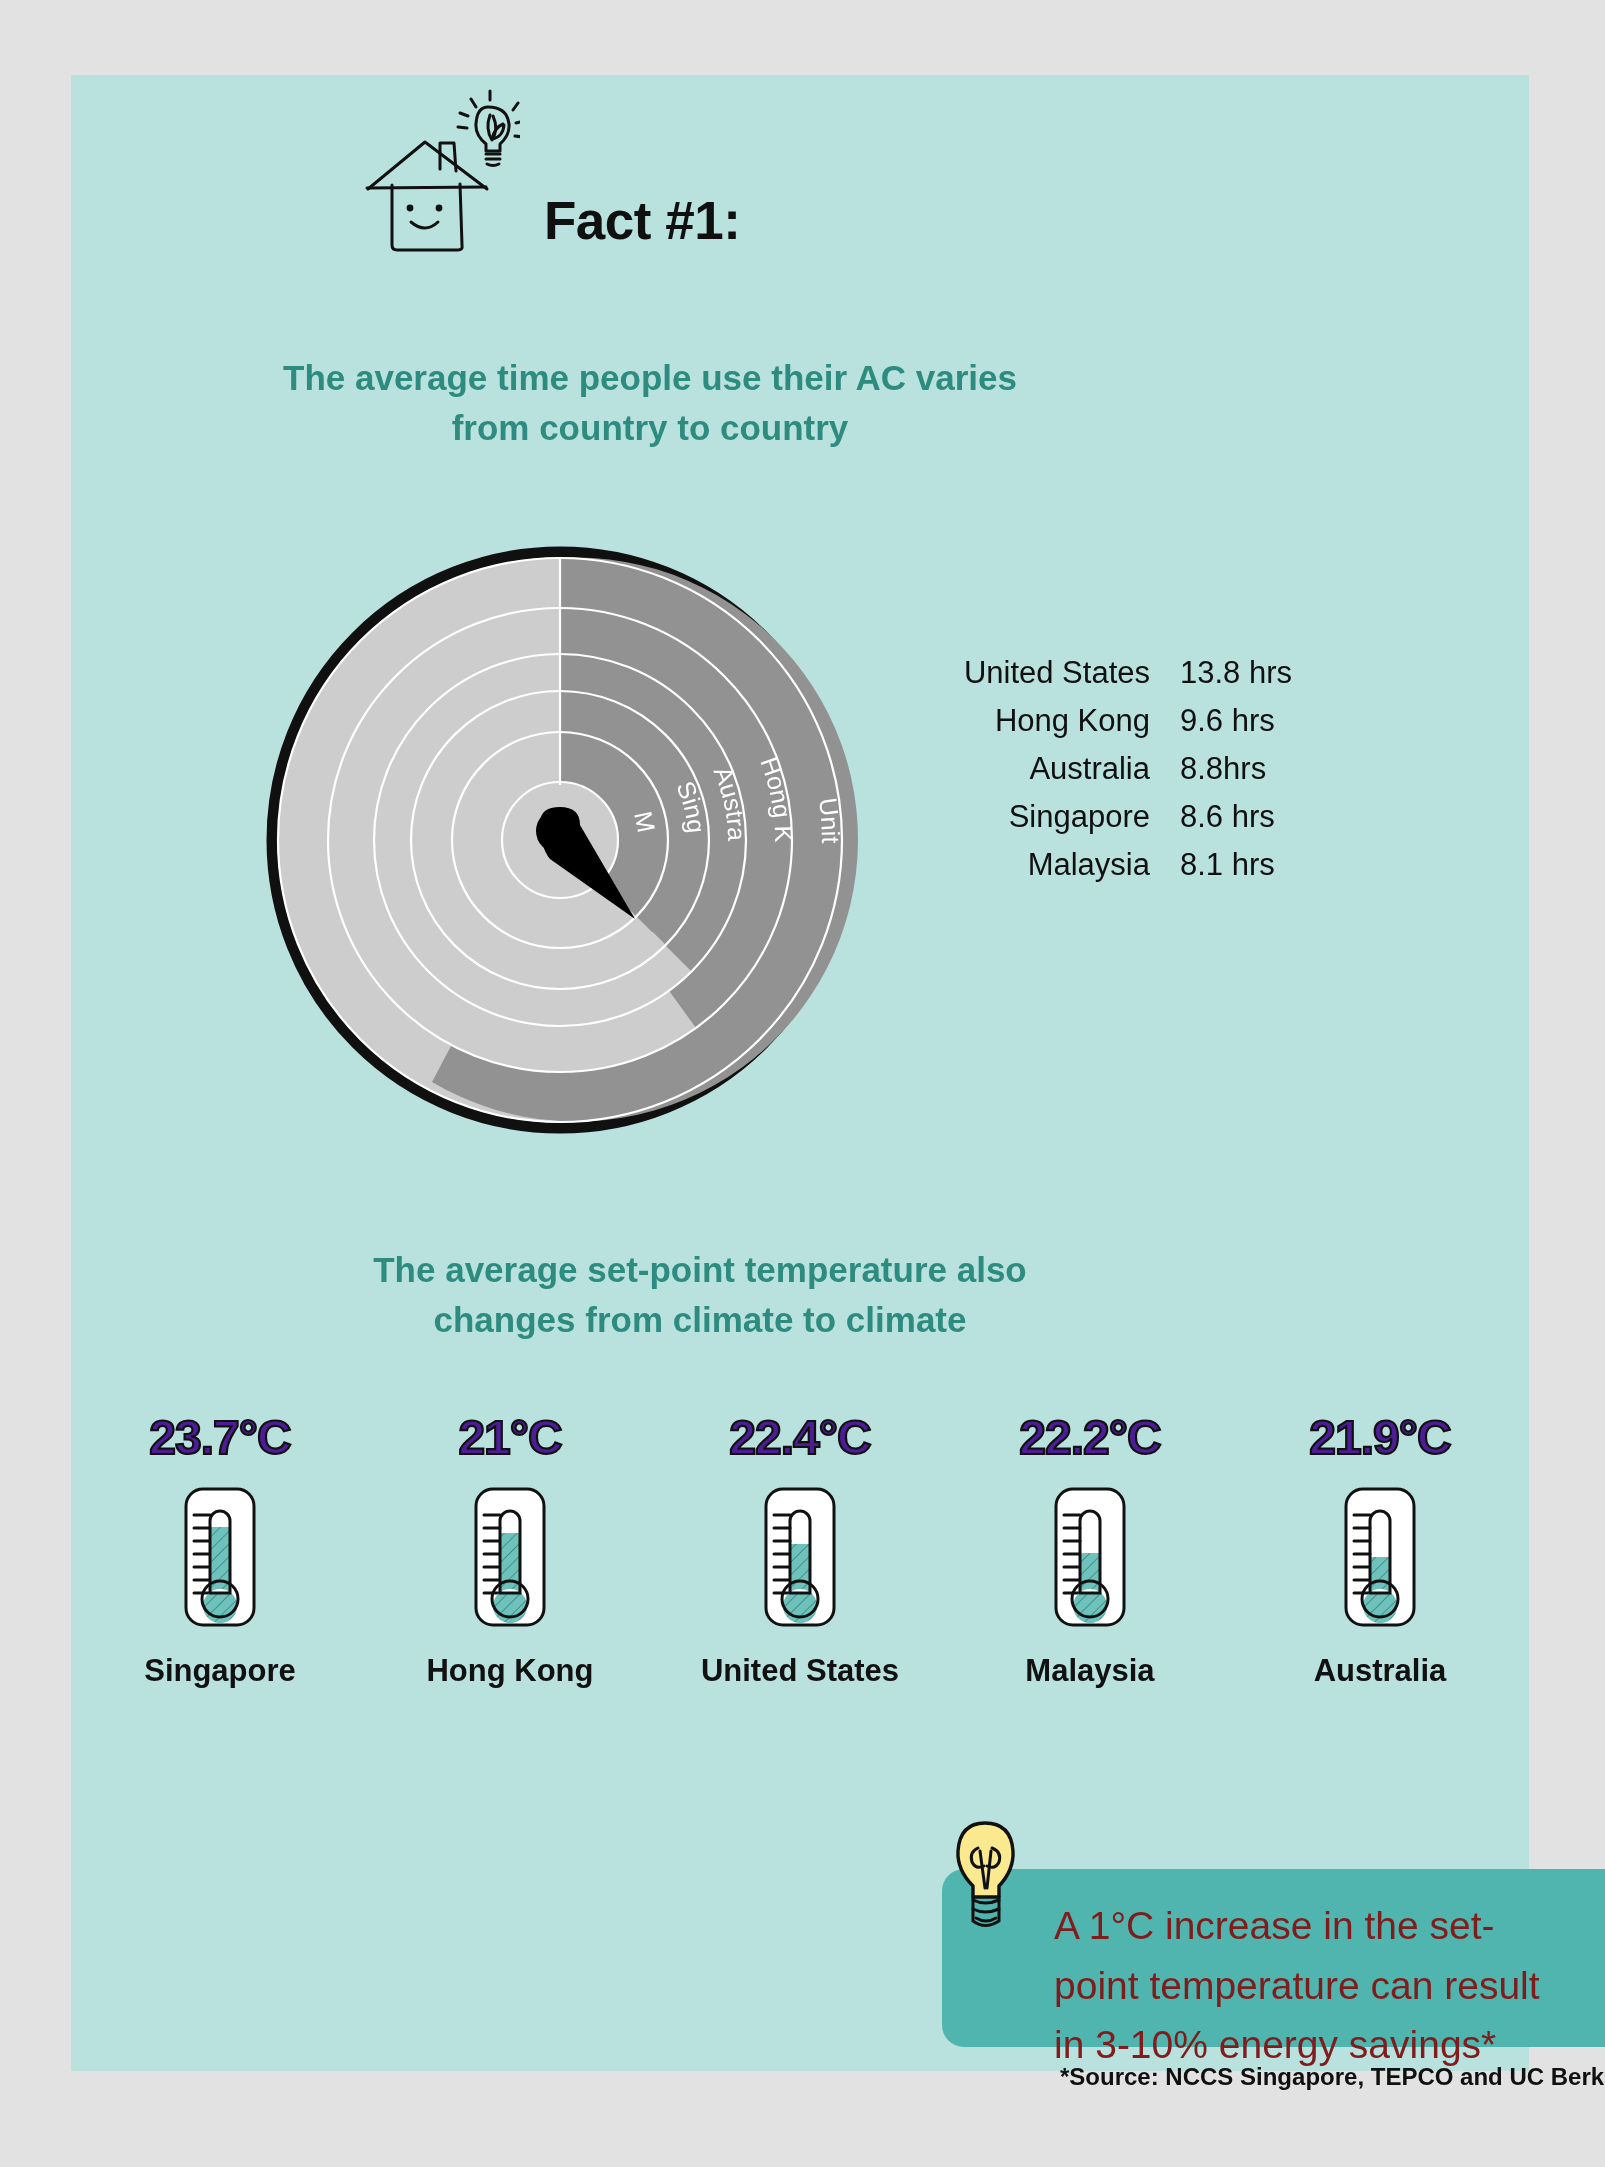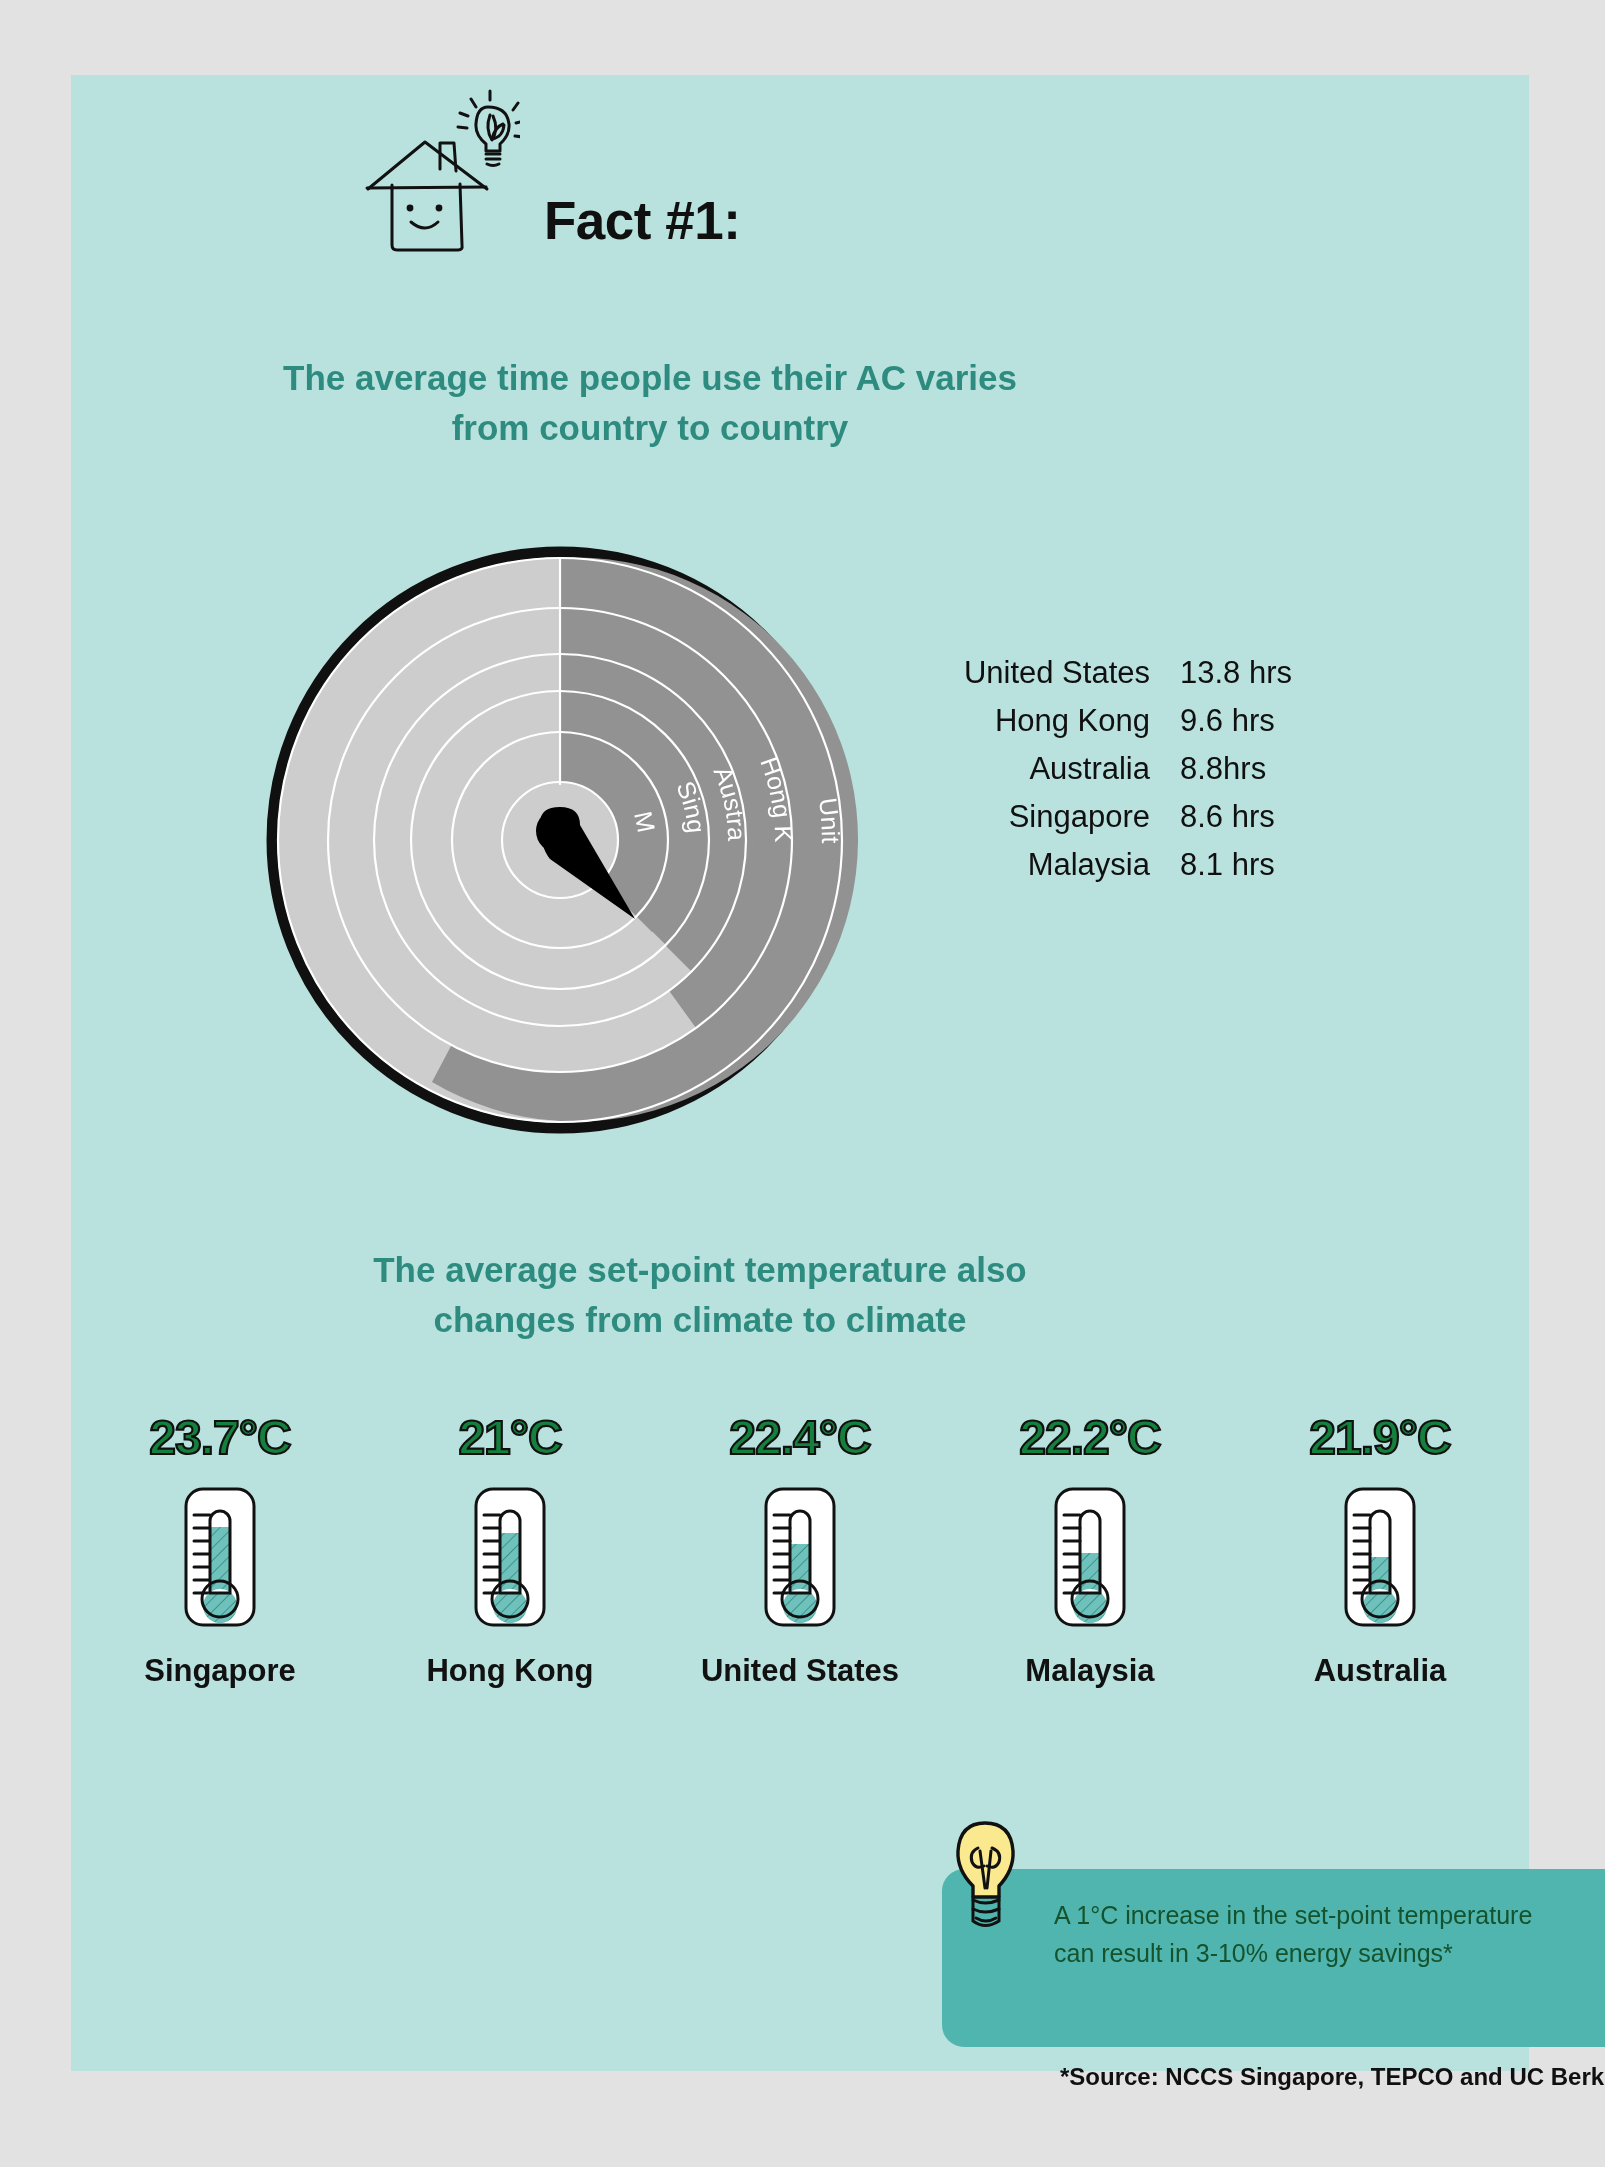--- a/index.html
+++ b/index.html
@@ -111,21 +111,21 @@
   .thermo-col {
     width: 280px;
     display: flex;
     flex-direction: column;
     align-items: center;
   }
   .thermo-temp {
     font-size: 48px;
     font-weight: 700;
     letter-spacing: -1px;
-    color: #15803d;
+    color: #4c1d95;
     -webkit-text-stroke: 2.2px #111111;
     font-family: "Liberation Sans Narrow", "Liberation Sans", sans-serif;
     margin-bottom: 16px;
     white-space: nowrap;
   }
   .thermo-icon { width: 112px; height: 150px; }
   .thermo-country {
     margin-top: 22px;
     font-size: 31px;
     font-weight: 700;
@@ -140,22 +140,22 @@
     left: 942px;
     top: 1869px;
     width: 663px;
     height: 178px;
     background: #4fb5ae;
     border-radius: 22px 0 0 22px;
     box-sizing: border-box;
     padding: 27px 30px 0 112px;
   }
   #callout-text {
-    color: #14532d;
-    font-size: 25px;
+    color: #7f1d1d;
+    font-size: 39px;
     line-height: 1.53;
   }
   #bulb-icon {
     position: absolute;
     left: 945px;
     top: 1818px;
     width: 80px;
     height: 115px;
   }
 

